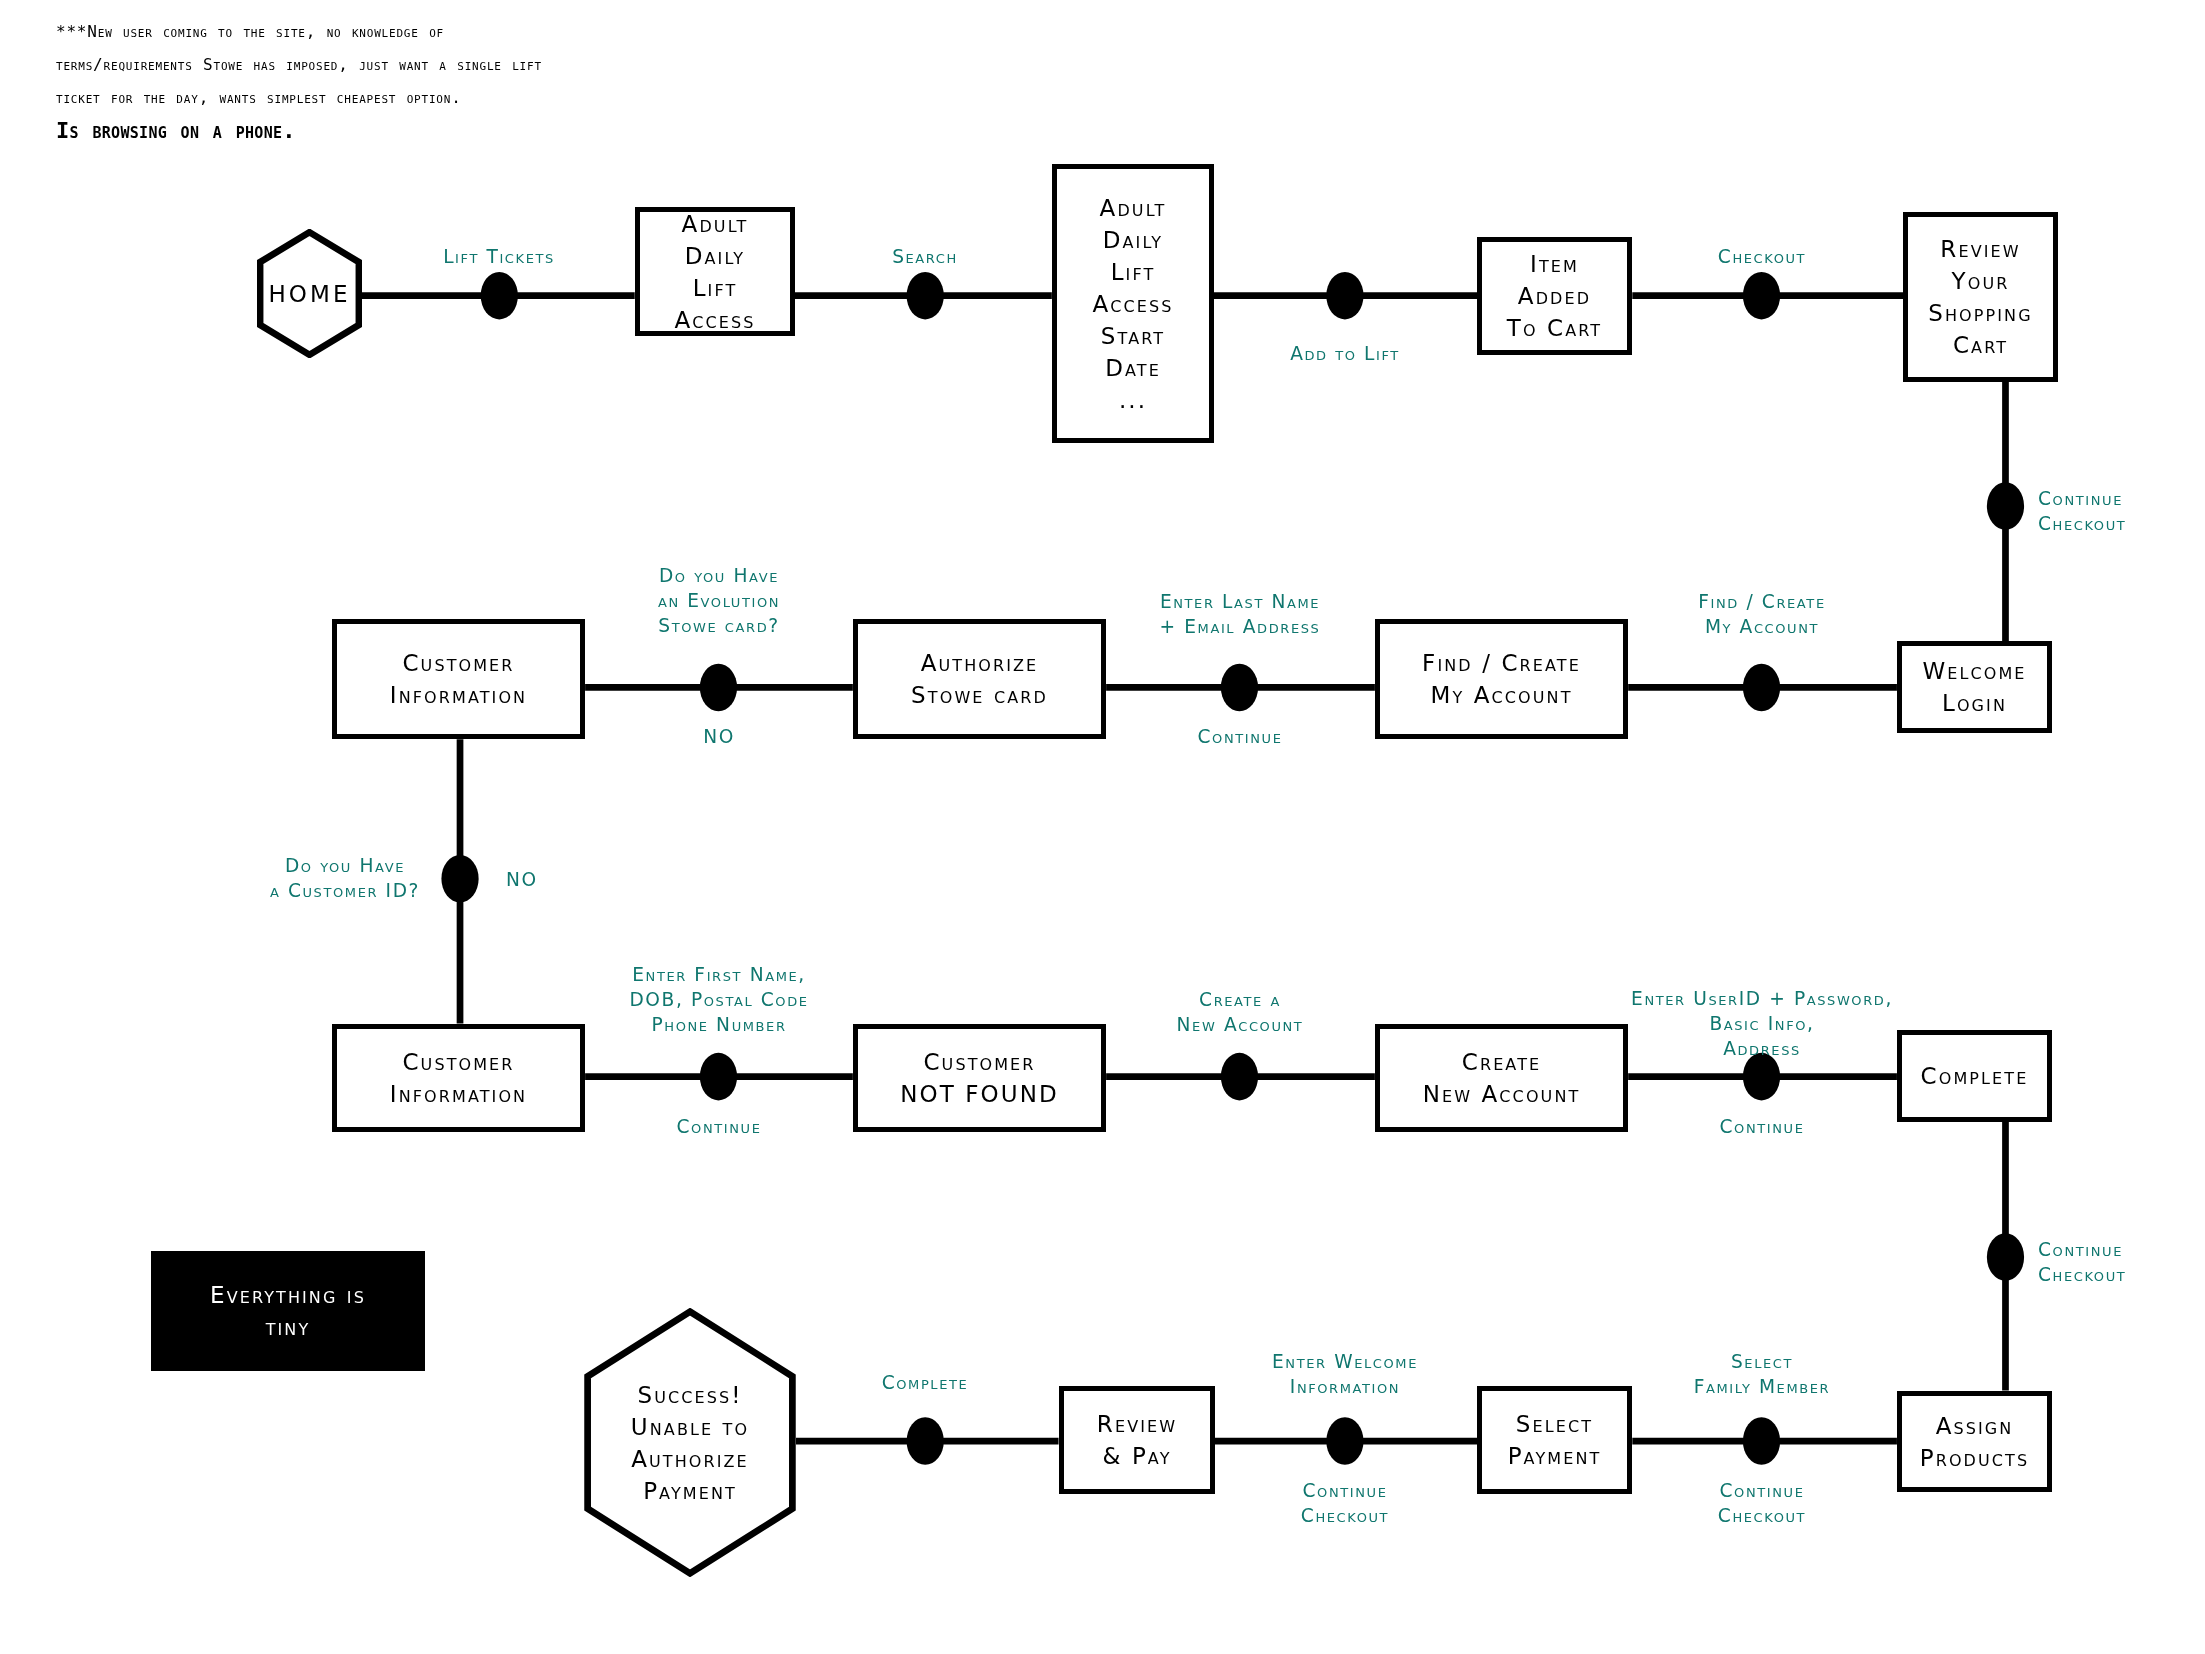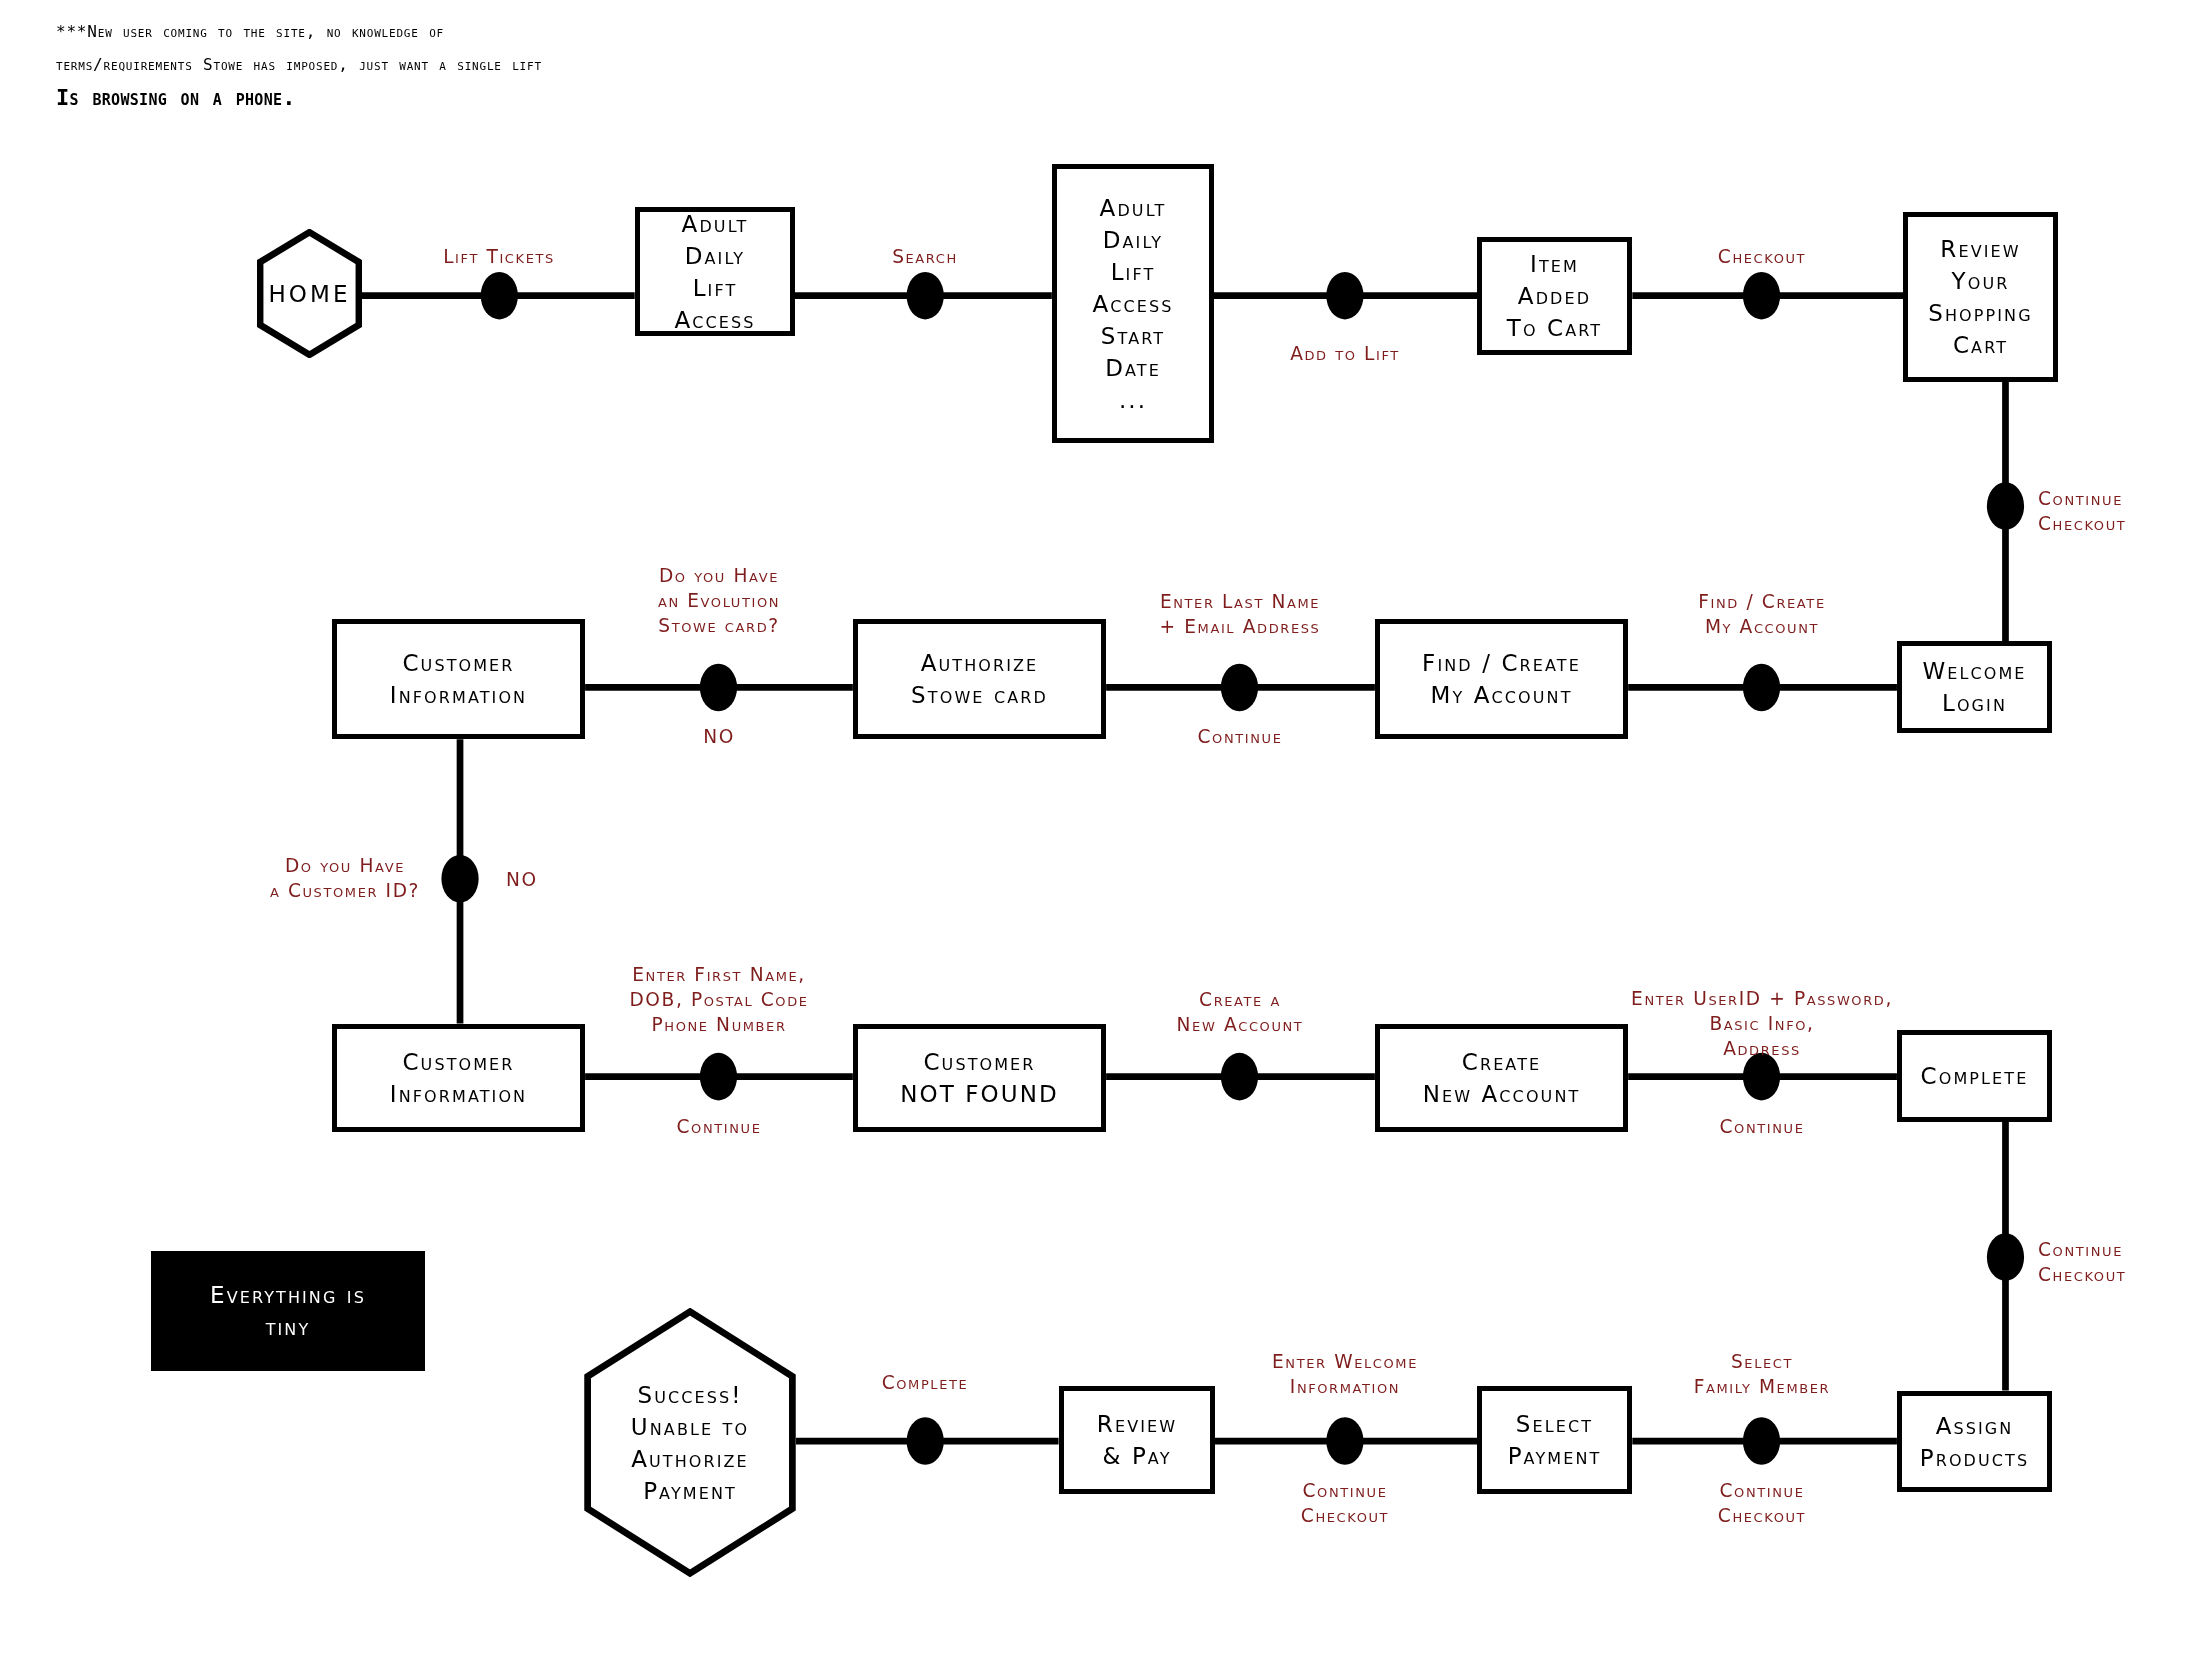--- a/index.html
+++ b/index.html
@@ -95,21 +95,21 @@
   }
 
   
   .elabel {
     position: absolute;
     font-family: "DejaVu Sans", "Liberation Sans", sans-serif;
     font-variant: small-caps;
     font-size: 18.6px;
     letter-spacing: 1.6px;
     line-height: 25px;
-    color: #7f1d1d;
+    color: #0f766e;
     text-align: center;
     white-space: pre-line;
     transform: translateX(-50%);
   }
   .elabel.left-anchor { transform: none; }
 
   
   #tinybox {
     position: absolute;
     background: #000000;
@@ -129,20 +129,21 @@
   }
 </style>
 </head>
 <body>
 
 <div id="page">
 
   <div id="note">
     <div class="line">***New user coming to the site, no knowledge of</div>
     <div class="line">terms/requirements Stowe has imposed, just want a single lift</div>
+    <div class="line">ticket for the day, wants simplest cheapest option.</div>
     <div class="line bold">Is browsing on a phone.</div>
   </div>
 
   <svg id="wires" viewBox="0 0 4266 3200" width="2205" height="1654" xmlns="http://www.w3.org/2000/svg">
     <g stroke="#000" stroke-width="13" fill="none">
 
       <line x1="700" y1="572" x2="1228" y2="572"></line>
       <line x1="1538" y1="572" x2="2035" y2="572"></line>
       <line x1="2348" y1="572" x2="2858" y2="572"></line>
       <line x1="3158" y1="572" x2="3682" y2="572"></line>

